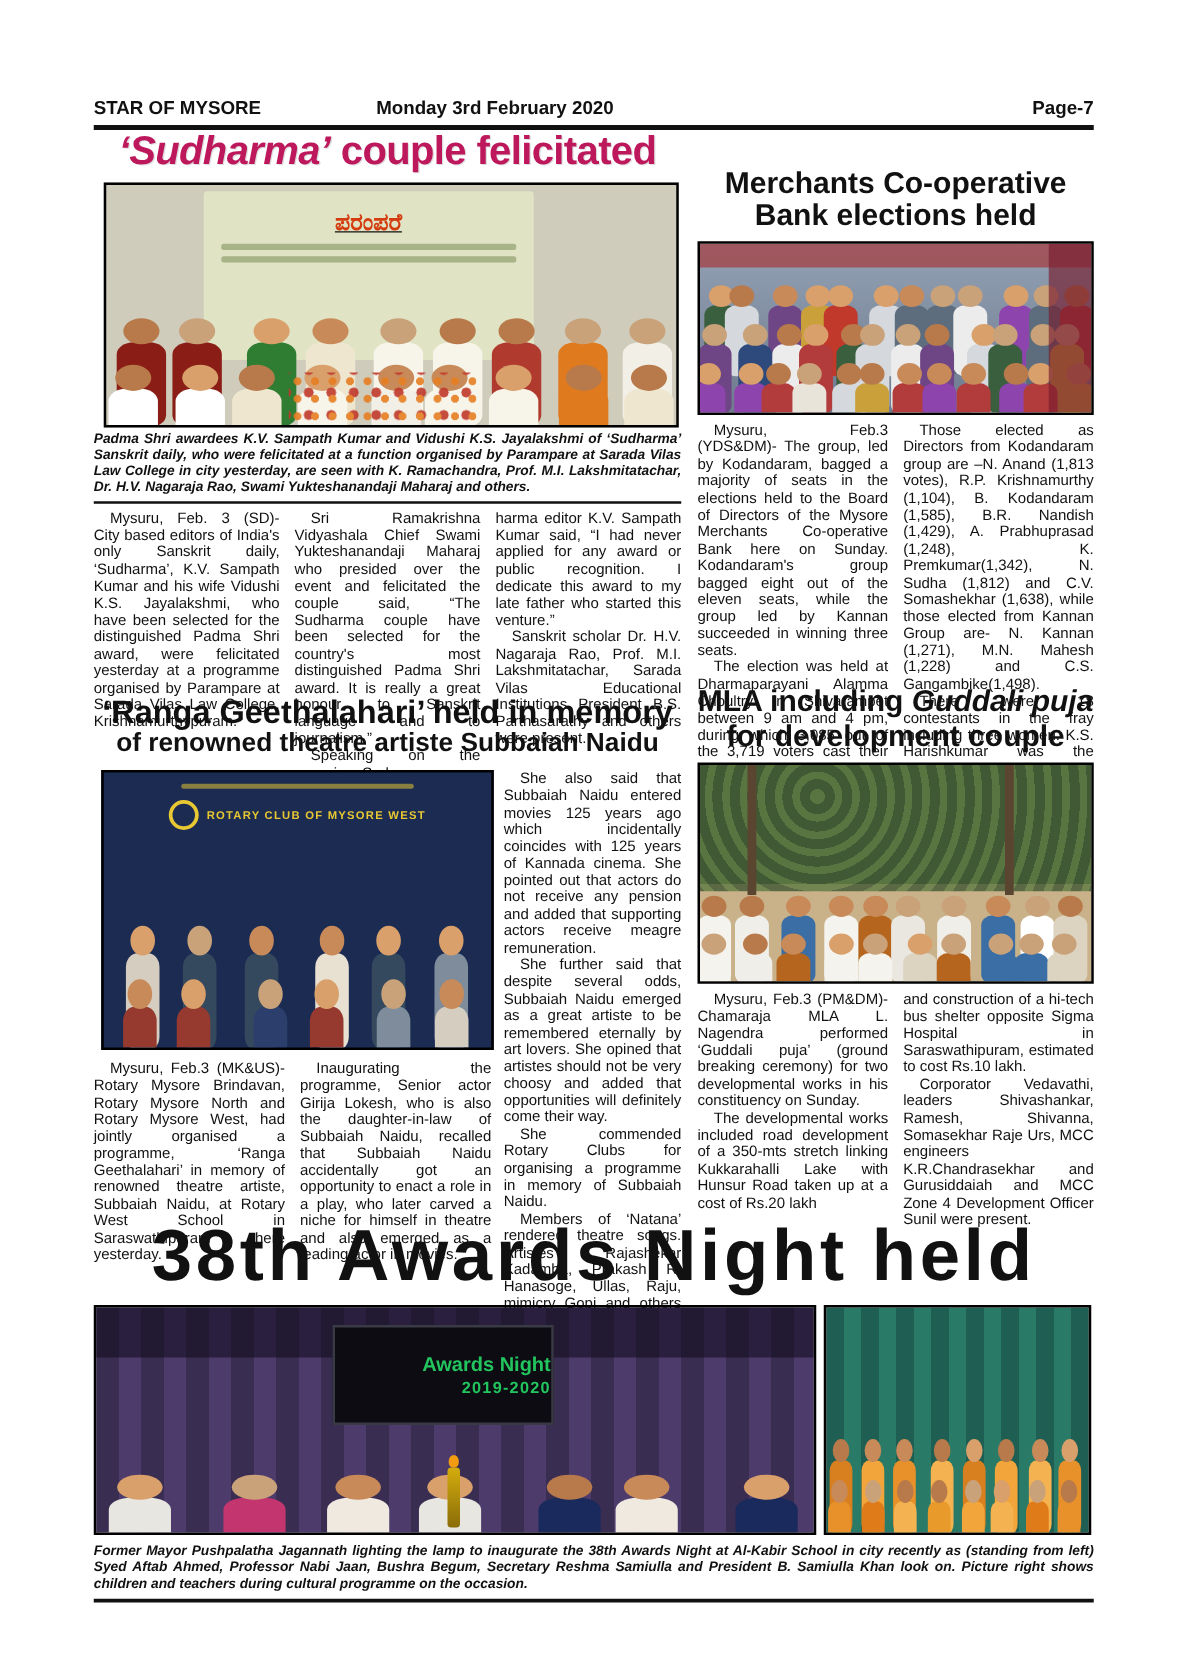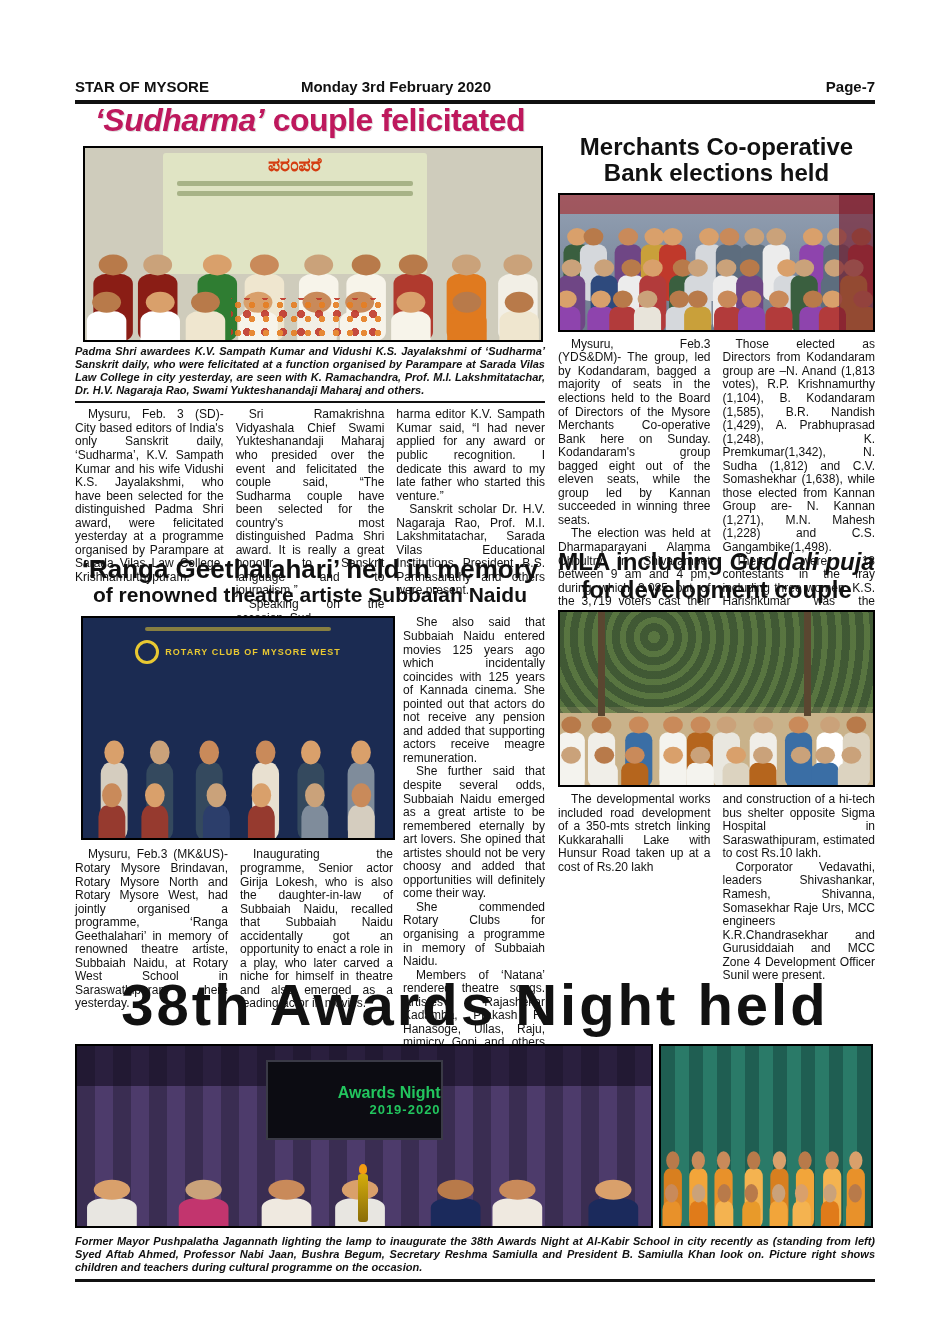--- a/index.html
+++ b/index.html
@@ -24,21 +24,21 @@
   
   .photo{position:relative;border:2px solid #000;overflow:hidden;background:#cfccbc;}
   .crowd{position:absolute;left:0;bottom:0;width:100%;height:80%;}
 
   
   .sud{position:absolute;top:104px;left:75px;width:470px;}
   .sud-head{text-align:center;font-weight:bold;font-size:32px;letter-spacing:-0.5px;
             white-space:nowrap;line-height:1.05;margin-bottom:8px;text-shadow:1px 1px 0 #00000022;}
   .photo-sud{width:456px;height:192px;margin:0 auto 0 8px;}
   .sud-banner{position:absolute;left:17%;top:3%;width:58%;height:62%;background:#e0e4c4;
-              border-radius:3px;text-align:center;padding-top:2px;}
+              border-radius:3px;text-align:center;padding-top:16px;text-decoration:underline;}
   .sud-banner .ktitle{font-size:19px;font-weight:bold;color:#d43c10;line-height:1.1;}
   .bline{height:5px;background:#7a8a55;opacity:.55;margin:5px 14px 0 14px;border-radius:2px;}
   .garland{position:absolute;bottom:0;left:32%;width:150px;height:42px;opacity:.9;
            background-image:radial-gradient(circle,#e67e22 32%,transparent 34%),
                             radial-gradient(circle,#c0392b 30%,transparent 32%);
            background-size:14px 14px,18px 18px;background-position:0 0,7px 7px;}
   .sud-body{margin-top:5px;}
 
   
   .merch{position:absolute;top:100px;left:558px;width:317px;}
@@ -368,20 +368,21 @@
           <rect x="217.7185025215149" y="114" width="26" height="62" rx="9" fill="#3a6ea5"></rect>
           <circle cx="230.7185025215149" cy="106" r="9.5" fill="#caa27a"></circle>
           <rect x="241.13149642944336" y="114" width="26" height="62" rx="9" fill="#3a6ea5"></rect>
           <circle cx="254.13149642944336" cy="106" r="9.5" fill="#caa27a"></circle>
           <rect x="266.303897857666" y="114" width="26" height="62" rx="9" fill="#dcd3c0"></rect>
           <circle cx="279.303897857666" cy="106" r="9.5" fill="#caa27a"></circle>
         </svg>
     </div>
     <div class="cols merch-body">
       <div class="col">
+          <p class="para">Mysuru, Feb.3 (PM&amp;DM)- Chamaraja MLA L. Nagendra performed ‘Guddali puja’ (ground breaking ceremony) for two developmental works in his constituency on Sunday.</p>
           <p class="para">The developmental works included road development of a 350-mts stretch linking Kukkarahalli Lake with Hunsur Road taken up at a cost of Rs.20 lakh</p>
         </div>
       <div class="col cont">
           <p class="para">and construction of a hi-tech bus shelter opposite Sigma Hospital in Saraswathipuram, estimated to cost Rs.10 lakh.</p>
           <p class="para">Corporator Vedavathi, leaders Shivashankar, Ramesh, Shivanna, Somasekhar Raje Urs, MCC engineers K.R.Chandrasekhar and Gurusiddaiah and MCC Zone 4 Development Officer Sunil were present.</p>
         </div>
     </div>
   </div>
 
   <div class="awards">

